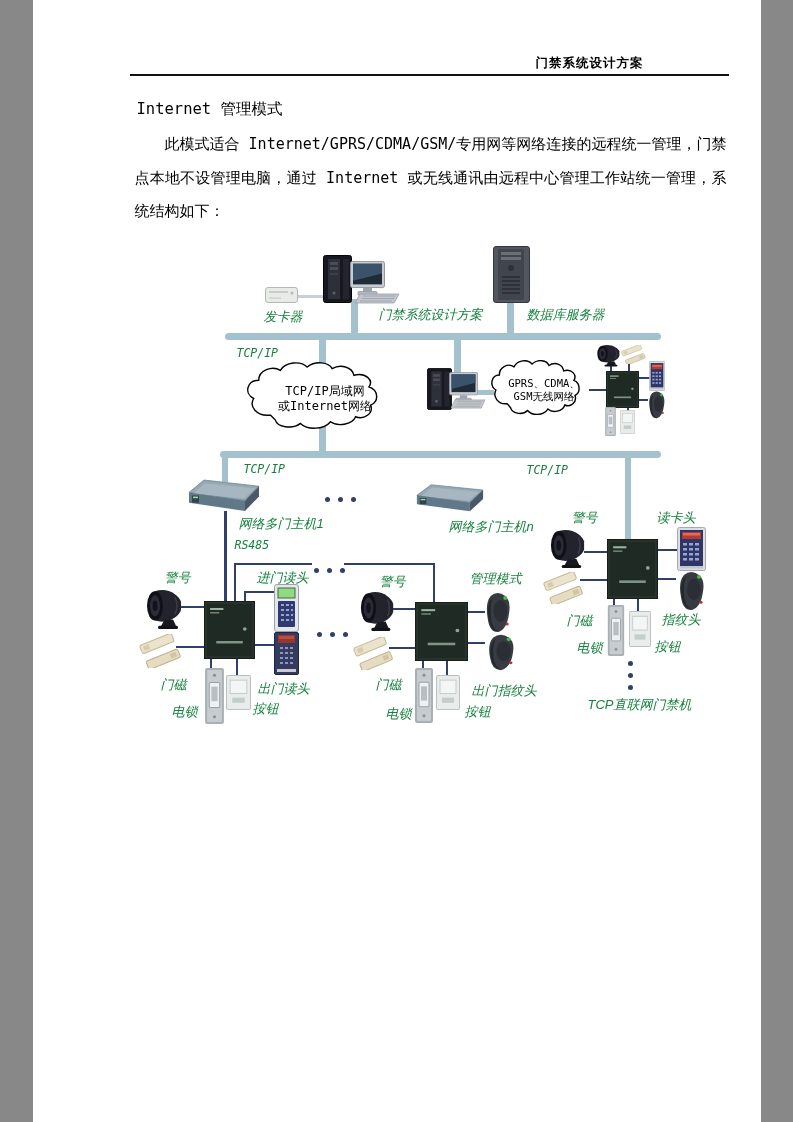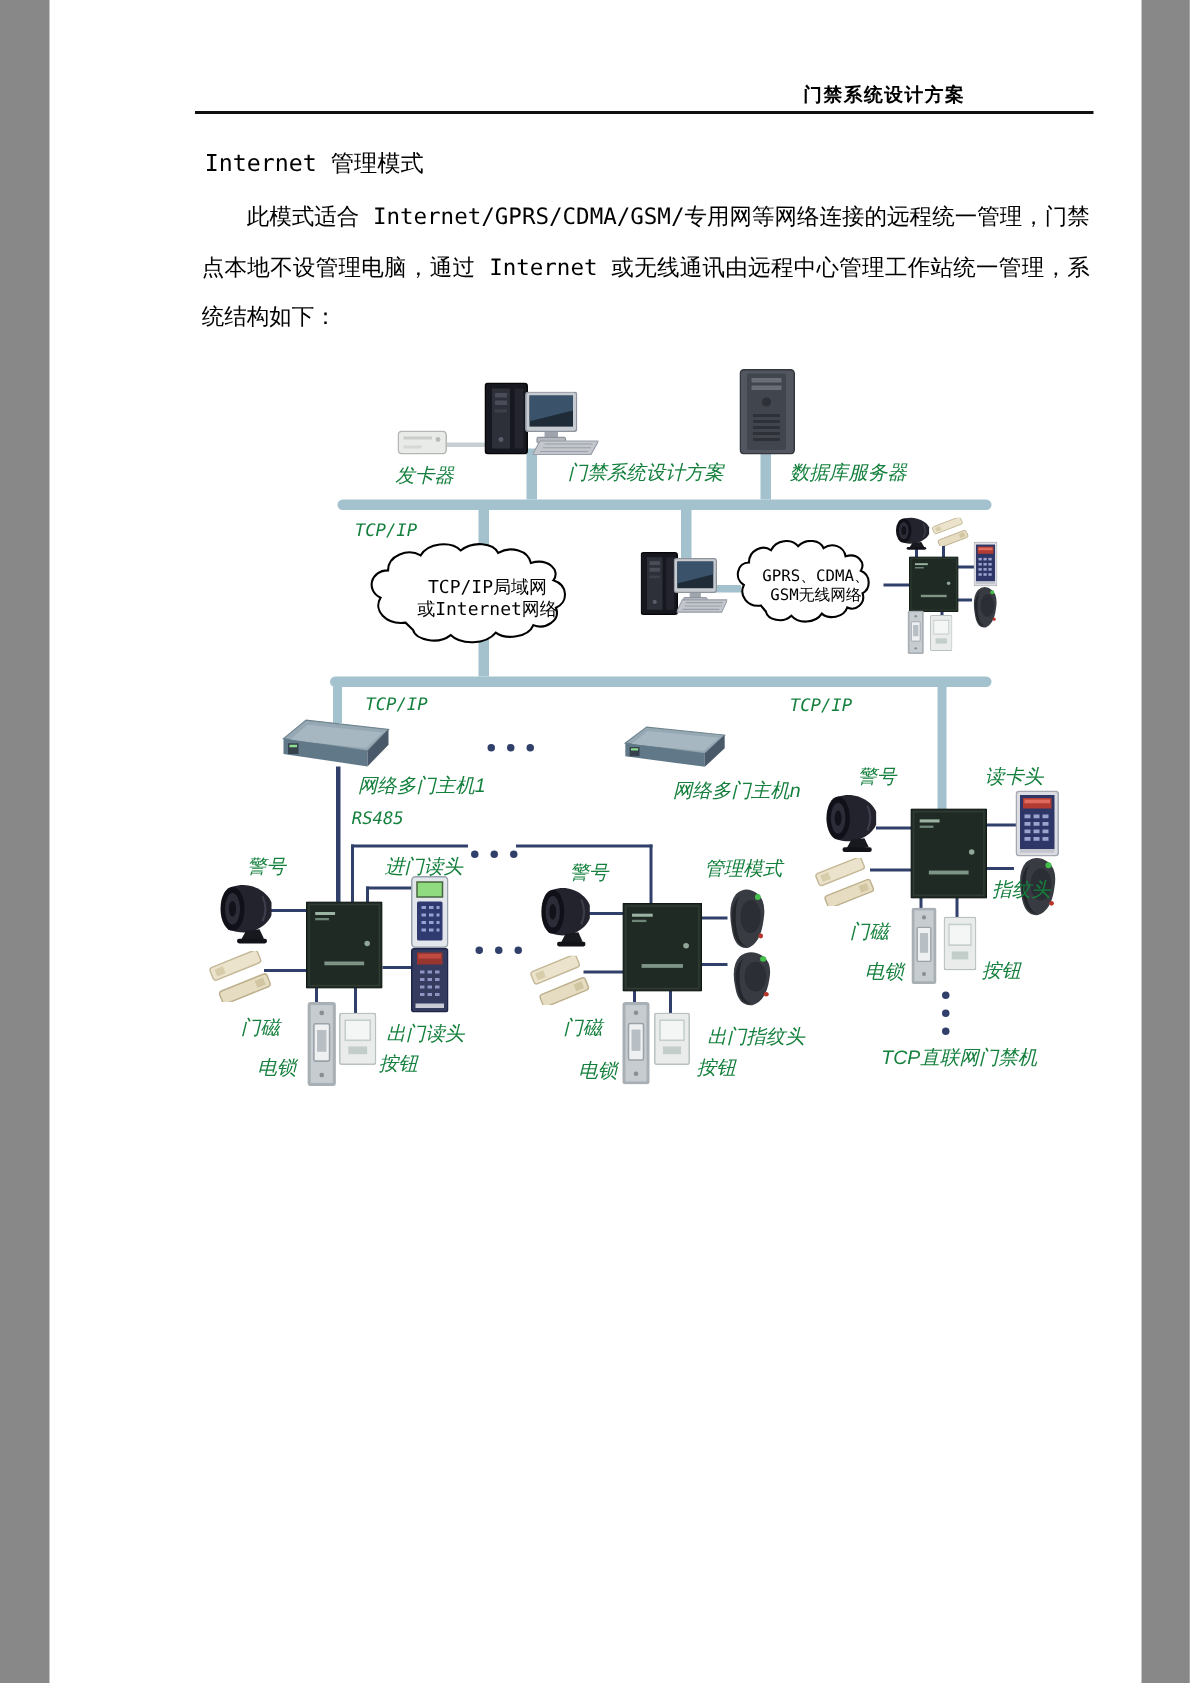--- a/index.html
+++ b/index.html
@@ -424,17 +424,17 @@
     <span class="lbl" style="left:343px;top:676px">门磁</span>
     <span class="lbl" style="left:353px;top:705px">电锁</span>
     <span class="lbl" style="left:432px;top:703px">按钮</span>
     <span class="lbl" style="left:439px;top:682px">出门指纹头</span>
 
     <span class="lbl" style="left:539px;top:509px">警号</span>
     <span class="lbl" style="left:624px;top:509px">读卡头</span>
     <span class="lbl" style="left:534px;top:612px">门磁</span>
     <span class="lbl" style="left:544px;top:639px">电锁</span>
     <span class="lbl" style="left:622px;top:638px">按钮</span>
-    <span class="lbl" style="left:629px;top:584px">指纹头</span>
+    <span class="lbl" style="left:629px;top:611px">指纹头</span>
     <span class="lbl" style="left:555px;top:696px">TCP直联网门禁机</span>
   </div>
 
 </div>
 
 </body></html>

